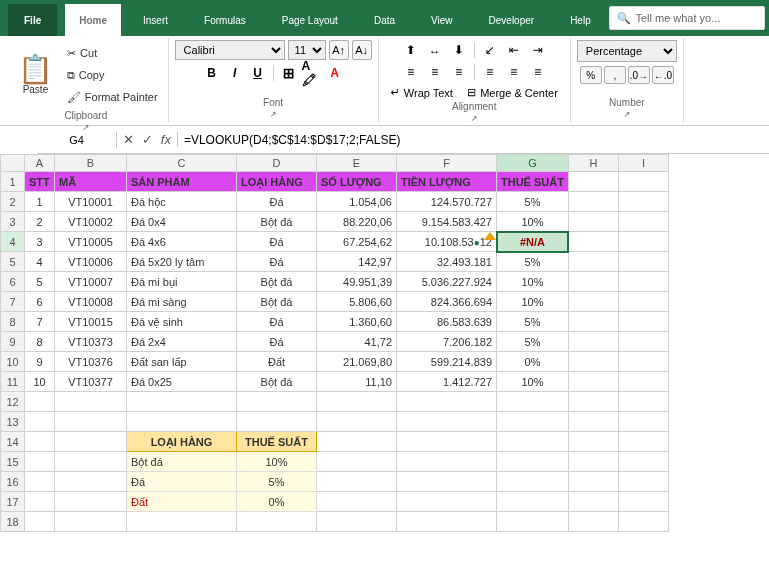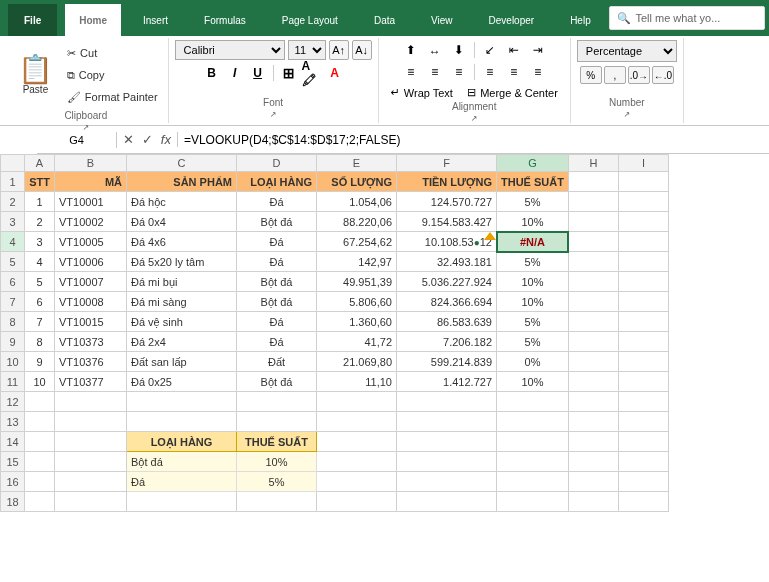--- a/index.html
+++ b/index.html
@@ -45,31 +45,31 @@
     .formula-ctrl-btn { font-size: 13px; cursor: pointer; color: #555; padding: 0 2px; }
     .formula-input { flex: 1; border: none; outline: none; font-size: 12px; padding: 2px 6px; font-family: Liberation Sans, sans-serif; }
 
     
     .sheet-container { overflow: auto; width: 769px; height: 402px; }
     table { border-collapse: collapse; font-size: 12px; }
     .col-header-row th { background: #f2f2f2; border: 1px solid #d0d0d0; text-align: center; font-weight: normal; padding: 2px 4px; min-width: 20px; position: sticky; top: 0; z-index: 2; font-size: 11px; color: #555; }
     .col-header-row th.row-num-header { width: 24px; min-width: 24px; }
     tr td { border: 1px solid #d0d0d0; padding: 1px 4px; white-space: nowrap; font-size: 11px; color: #333; height: 20px; }
     tr td.row-num { background: #f2f2f2; text-align: center; color: #555; font-size: 11px; min-width: 24px; position: sticky; left: 0; }
-    tr td.header-cell { background: #fdba74; font-weight: bold; text-align: right; color: #333; }
+    tr td.header-cell { background: #d946ef; font-weight: bold; text-align: left; color: #333; }
     tr td.selected { background: #c8e6d0; outline: 2px solid #217346; outline-offset: -1px; }
     tr td.number-cell { text-align: right; }
     tr td.error-cell { color: #9b0000; }
     tr.active-row td.row-num { background: #d8f0e0; }
     tr td.lookup-header { background: #ffe5a0; font-weight: bold; text-align: center; border: 1px solid #c8a800; }
     tr td.lookup-val { background: #fffbe0; border: 1px solid #ddd; }
     tr td.lookup-val.number { text-align: center; }
 
     .col-a { min-width: 30px; width: 30px; text-align: center; }
-    .col-b { min-width: 72px; width: 72px; }
+    .col-b { min-width: 72px; width: 72px; text-align: center; }
     .col-c { min-width: 110px; width: 110px; }
     .col-d { min-width: 80px; width: 80px; text-align: center; }
     .col-e { min-width: 80px; width: 80px; text-align: right; }
     .col-f { min-width: 100px; width: 100px; text-align: right; }
     .col-g { min-width: 70px; width: 70px; text-align: center; }
     .col-h { min-width: 50px; width: 50px; }
     .col-i { min-width: 50px; width: 50px; }
   </style>
 </head>
 <body>
@@ -437,20 +437,32 @@
         <td class="col-b"></td>
         <td class="col-c lookup-val">Đá</td>
         <td class="col-d lookup-val number">5%</td>
         <td class="col-e"></td>
         <td class="col-f"></td>
         <td class="col-g"></td>
         <td class="col-h"></td>
         <td class="col-i"></td>
       </tr>
 
+      <tr>
+        <td class="row-num">17</td>
+        <td class="col-a"></td>
+        <td class="col-b"></td>
+        <td class="col-c lookup-val" style="color:#c00000;">Đất</td>
+        <td class="col-d lookup-val number">0%</td>
+        <td class="col-e"></td>
+        <td class="col-f"></td>
+        <td class="col-g"></td>
+        <td class="col-h"></td>
+        <td class="col-i"></td>
+      </tr>
 
       <tr>
         <td class="row-num">18</td>
         <td class="col-a"></td>
         <td class="col-b"></td>
         <td class="col-c"></td>
         <td class="col-d"></td>
         <td class="col-e"></td>
         <td class="col-f"></td>
         <td class="col-g"></td>

